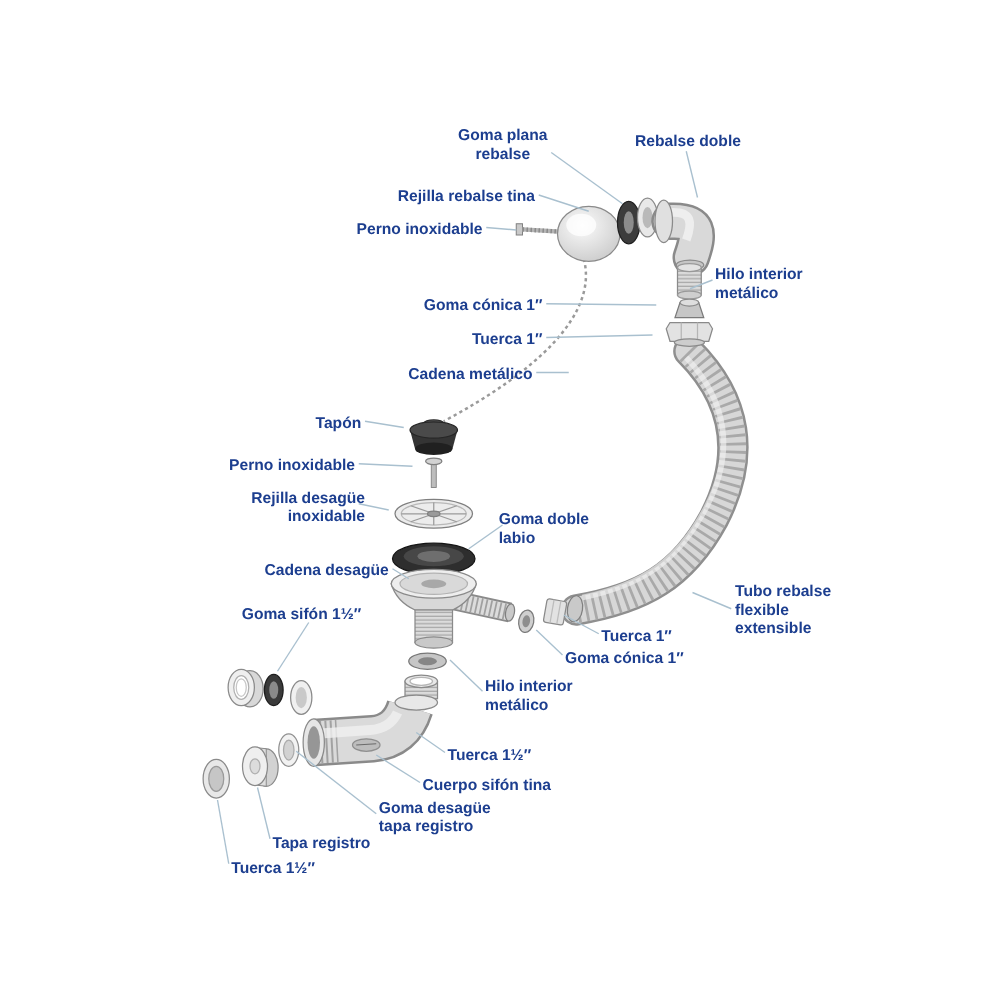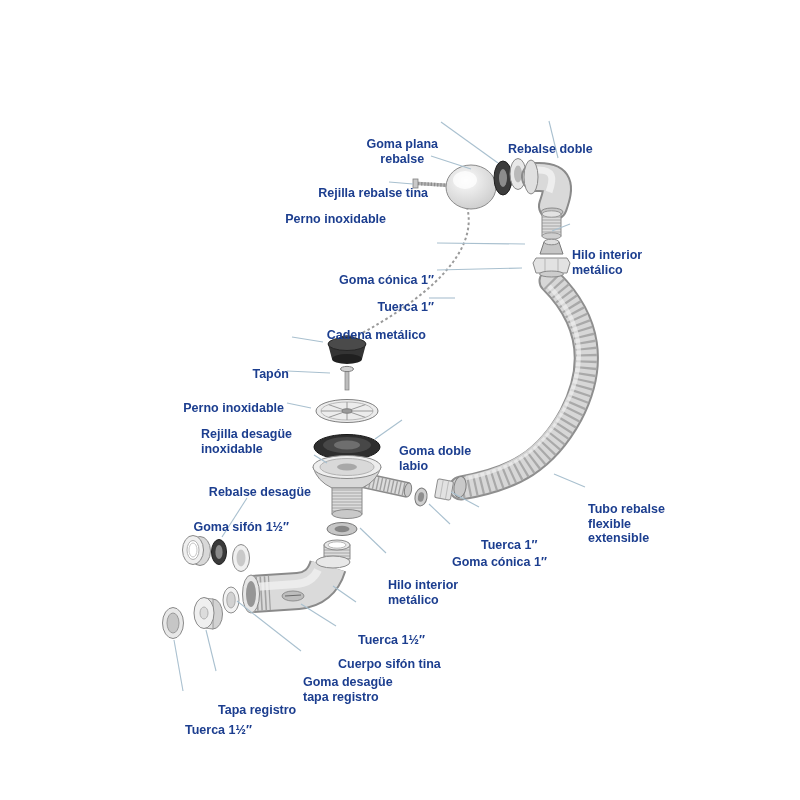--- a/index.html
+++ b/index.html
@@ -1,21 +1,21 @@
 <!DOCTYPE html>
 <html style="--label-color: #1c3e8f; --leader-color: #a9c0cf; --bg: #ffffff;"><head>
 <meta charset="utf-8">
 <style>
   html,body{margin:0;padding:0;background:#fff;}
   #page{position:relative;width:800px;height:800px;background:var(--bg,#fff);overflow:hidden;
         font-family:"Liberation Sans",sans-serif;}
   #drawing{position:absolute;left:0;top:0;}
   .lbl{position:absolute;font:700 12.5px/1.16 "Liberation Sans",sans-serif;
-       color:var(--label-color,#1c3e8f);white-space:pre-line;letter-spacing:0;margin-top:36px;}
-  .r{transform:translateX(-100%);text-align:left;}
+       color:var(--label-color,#1c3e8f);white-space:pre-line;letter-spacing:0;}
+  .r{transform:translateX(-100%);text-align:right;}
   .leader{stroke:var(--leader-color,#a9c0cf);stroke-width:1.1;fill:none;}
   .outline{stroke:#8a8a8a;}
 </style>
 </head>
 <body>
 
 <div id="page">
 
   <svg id="drawing" width="800" height="800" viewBox="0 0 800 800">
     <defs>
@@ -219,21 +219,21 @@
 metálico</div>
   <div class="lbl r" style="left:434px;top:237px">Goma cónica 1″</div>
   <div class="lbl r" style="left:434px;top:264px">Tuerca 1″</div>
   <div class="lbl r" style="left:426px;top:292px">Cadena metálico</div>
   <div class="lbl r" style="left:289px;top:331px">Tapón</div>
   <div class="lbl r" style="left:284px;top:365px">Perno inoxidable</div>
   <div class="lbl r" style="left:292px;top:391px">Rejilla desagüe
 inoxidable</div>
   <div class="lbl" style="left:399px;top:408px">Goma doble
 labio</div>
-  <div class="lbl r" style="left:311px;top:449px">Rebalse desagüe</div>
+  <div class="lbl r" style="left:311px;top:449px">Cadena desagüe</div>
   <div class="lbl r" style="left:289px;top:484px">Goma sifón 1½″</div>
   <div class="lbl" style="left:588px;top:466px">Tubo rebalse
 flexible
 extensible</div>
   <div class="lbl" style="left:481px;top:502px">Tuerca 1″</div>
   <div class="lbl" style="left:452px;top:519px">Goma cónica 1″</div>
   <div class="lbl" style="left:388px;top:542px">Hilo interior
 metálico</div>
   <div class="lbl" style="left:358px;top:597px">Tuerca 1½″</div>
   <div class="lbl" style="left:338px;top:621px">Cuerpo sifón tina</div>

